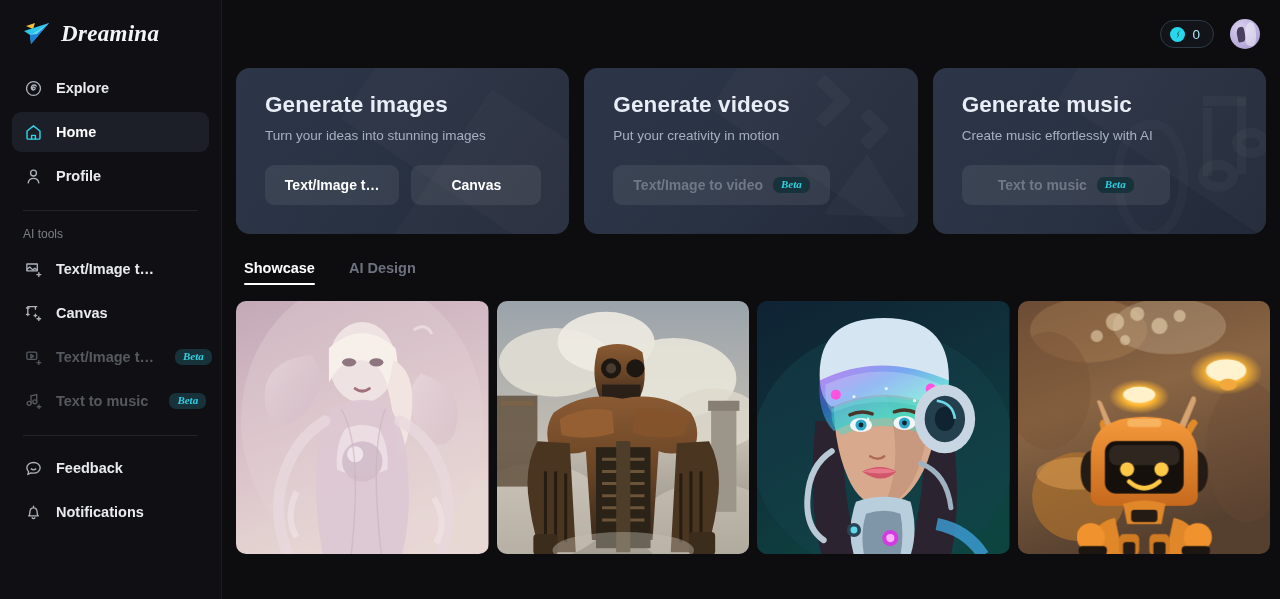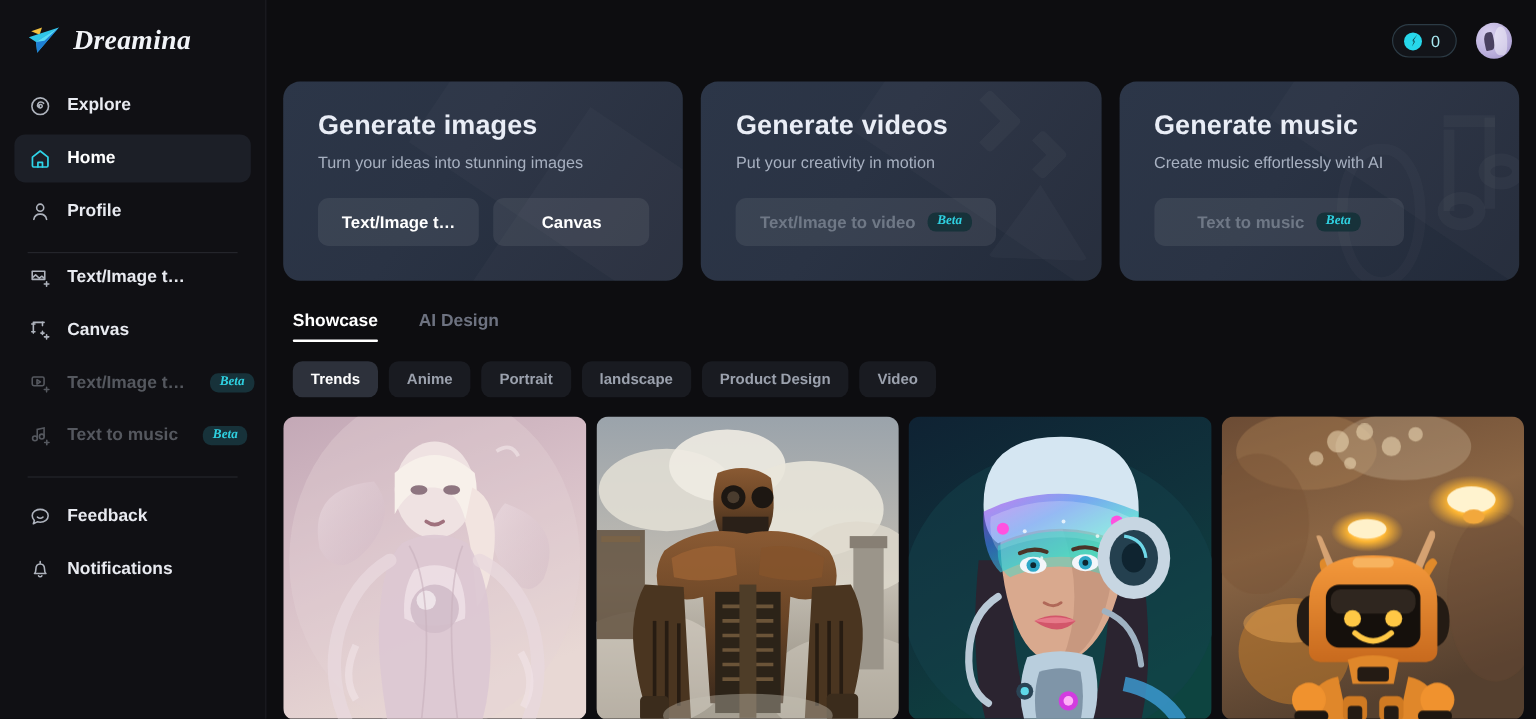--- a/index.html
+++ b/index.html
@@ -218,20 +218,21 @@
       <span class="nav-ico">
         <svg viewBox="0 0 20 20" width="19" height="19" fill="none" stroke="#aeb3bd" stroke-width="1.4" stroke-linecap="round">
           <circle cx="10" cy="6.4" r="3.1"></circle>
           <path d="M4.4 16.6 c.6-3.2 3-4.6 5.6-4.6 c2.6 0 5 1.4 5.6 4.6"></path>
         </svg>
       </span>
       <span class="lbl">Profile</span>
     </div>
 
     <div class="divider"></div>
+    <div class="group-label">AI tools</div>
 
 
     <div class="nav-item">
       <span class="nav-ico">
         <svg viewBox="0 0 20 20" width="19" height="19" fill="none" stroke="#aeb3bd" stroke-width="1.4" stroke-linejoin="round">
           <path d="M3 4.2 h11 v7.2 H3 Z"></path>
           <path d="M3 10 l3-2.6 l3.2 3 l2.2-1.8 l2.6 2.2"></path>
           <path d="M15.6 13.4 v4 M13.6 15.4 h4" stroke-linecap="round"></path>
         </svg>
       </span>
@@ -371,40 +372,20 @@
 
     <div class="tabs">
       <div class="tab active">
         <span>Showcase</span>
       </div>
       <div class="tab">
         <span>AI Design</span>
       </div>
     </div>
 
-    <div class="chips">
-      <div class="chip active">
-          <span>Trends</span>
-        </div>
-      <div class="chip">
-          <span>Anime</span>
-        </div>
-      <div class="chip">
-          <span>Portrait</span>
-        </div>
-      <div class="chip">
-          <span>landscape</span>
-        </div>
-      <div class="chip">
-          <span>Product Design</span>
-        </div>
-      <div class="chip">
-          <span>Video</span>
-        </div>
-    </div>
 
     <div class="gallery">
 
       <div class="card-img">
         <svg viewBox="0 0 250 253" preserveAspectRatio="xMidYMid slice">
           <defs>
             <linearGradient id="g1" x1="0" y1="0" x2="0.4" y2="1">
               <stop offset="0" stop-color="#c3a8b6"></stop>
                 <stop offset=".5" stop-color="#d8c0c8"></stop>
                 <stop offset="1" stop-color="#e8d8d4"></stop>

